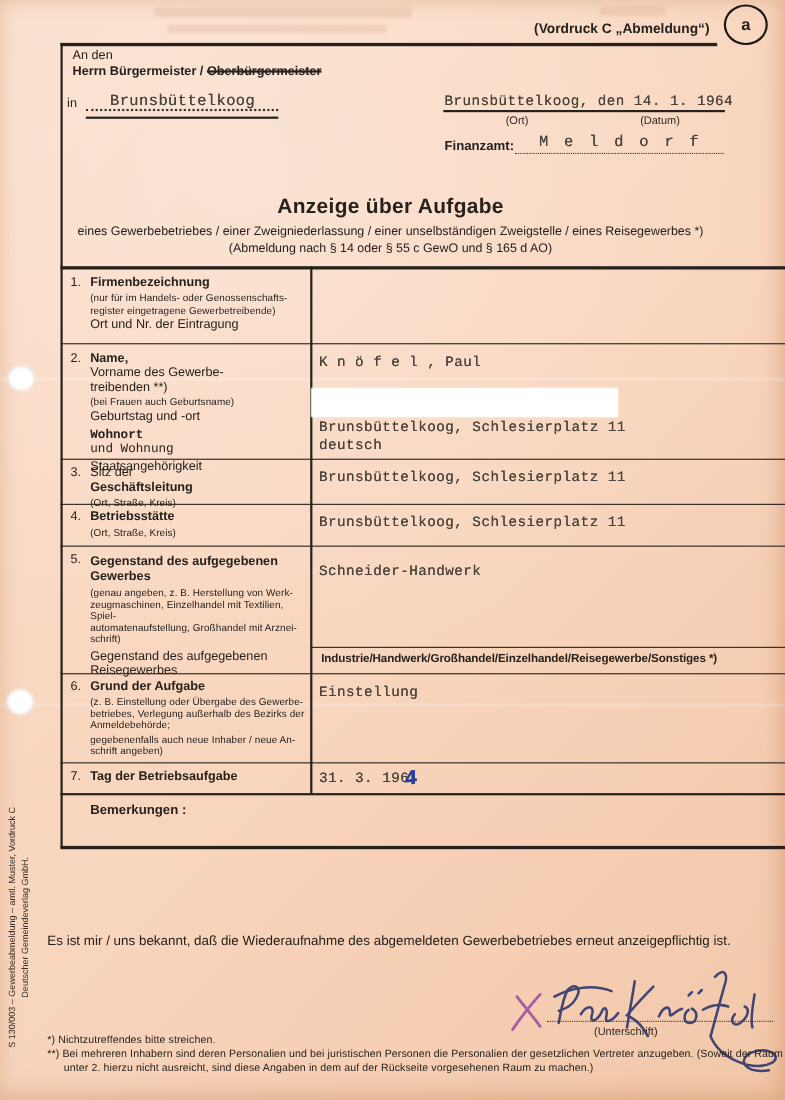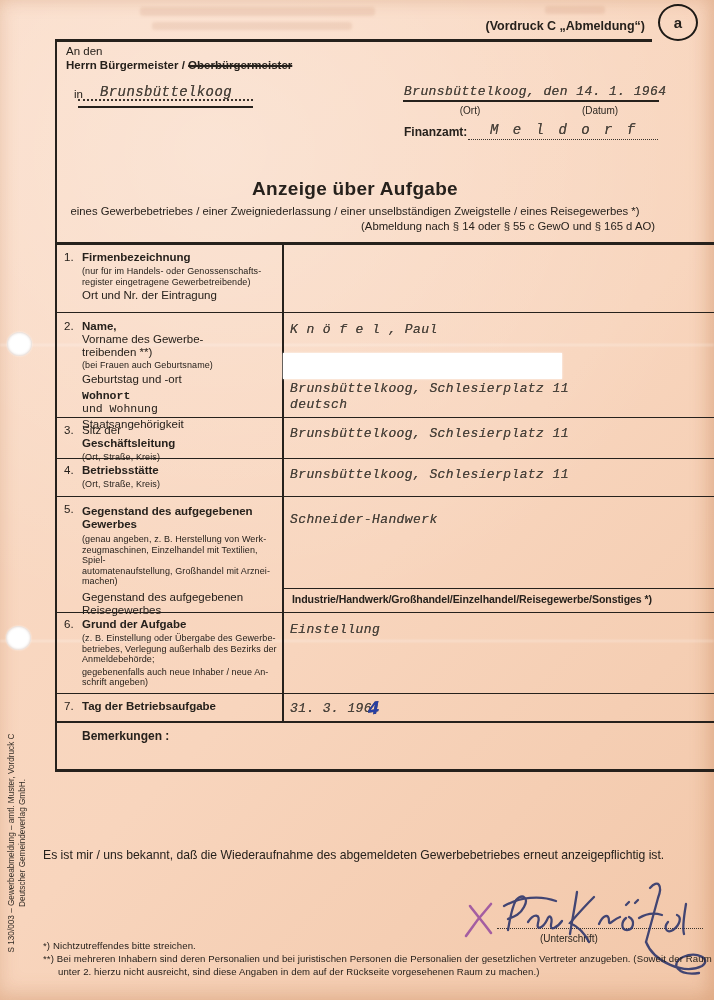--- a/index.html
+++ b/index.html
@@ -14,21 +14,21 @@
   .abs{position:absolute;}
   .hline{position:absolute;background:#26211c;height:1px;}
   .vline{position:absolute;background:#26211c;width:1.5px;}
   .heavy{height:3px;}
   .med{height:2px;}
   .lbl{font-size:11.5px;line-height:13px;}
   .bold{font-weight:bold;}
   .small{font-size:9px;line-height:10.5px;letter-spacing:.1px;}
   .struck{text-decoration:line-through;text-decoration-thickness:1.5px;text-align:center;}
   .type{font-family:"Liberation Mono","DejaVu Sans Mono",monospace;color:#4a433b;
-        font-size:13px;letter-spacing:.4px;text-shadow:0 0 .5px #5a5048;white-space:nowrap;font-style:italic;}
+        font-size:13px;letter-spacing:.4px;text-shadow:0 0 .5px #5a5048;white-space:nowrap;}
   .dotted{position:absolute;border-bottom:2px dotted #3a332c;height:0;}
   .caption{font-size:10px;color:#2b2620;}
   .hole{position:absolute;width:25px;height:24px;background:#fff;border-radius:50%;
         box-shadow:0 0 3px rgba(120,60,30,.35) inset, 0 0 2px rgba(255,255,255,.8);}
   .crease{position:absolute;left:0;width:714px;height:2px;background:rgba(255,255,255,.3);filter:blur(1px);}
   .smudge{position:absolute;background:rgba(185,110,75,.14);filter:blur(1.5px);border-radius:3px;}
   .num{position:absolute;left:64px;font-size:11.5px;}
   .labelblock{position:absolute;left:82px;width:196px;}
   .labelblock span{display:block;}
   .hand4{display:inline-block;font-family:"DejaVu Sans",sans-serif;color:#2940a2;
@@ -57,36 +57,36 @@
   <div class="hole" style="left:6px;top:626px;"></div>
 
   <div class="badge"><span>a</span></div>
   <div class="abs bold" style="left:400px;top:19px;width:245px;text-align:right;font-size:12.5px;">(Vordruck C „Abmeldung“)</div>
 
   <div class="hline heavy" style="left:55px;top:39px;width:597px;"></div>
   <div class="vline" style="left:55px;top:39px;height:732px;width:2px;"></div>
 
   <div class="abs lbl" style="left:66px;top:45px;">An den</div>
   <div class="abs lbl bold" style="left:66px;top:59px;"><span>Herrn Bürgermeister / </span><span class="struck">Oberbürgermeister</span></div>
-  <div class="abs lbl" style="left:62px;top:88px;padding-left:12px;">in</div>
+  <div class="abs lbl" style="left:49px;top:88px;padding-left:12px;">in</div>
   <div class="abs type" style="left:100px;top:84px;font-size:14px;">Brunsbüttelkoog</div>
   <div class="dotted" style="left:78px;top:99px;width:175px;"></div>
   <div class="hline med" style="left:78px;top:106px;width:175px;"></div>
 
   <div class="abs type" style="left:404px;top:84px;font-size:13px;">Brunsbüttelkoog, den 14. 1. 1964</div>
   <div class="hline" style="left:403px;top:100px;width:256px;height:1.5px;"></div>
   <div class="abs caption" style="left:430px;top:105px;width:80px;text-align:center;">(Ort)</div>
   <div class="abs caption" style="left:560px;top:105px;width:80px;text-align:center;">(Datum)</div>
   <div class="abs lbl bold" style="left:404px;top:126px;font-size:12px;">Finanzamt:</div>
   <div class="abs type" style="left:490px;top:122px;font-size:14px;letter-spacing:3px;">M e l d o r f</div>
   <div class="dotted" style="left:468px;top:139px;width:190px;border-bottom-width:1.5px;"></div>
 
   <div class="abs center" style="left:45px;top:205px;width:620px;font-size:11.3px;">eines Gewerbebetriebes / einer Zweigniederlassung / einer unselbständigen Zweigstelle / eines Reisegewerbes *)</div>
   <div class="abs bold center" style="left:55px;top:178px;width:600px;font-size:19px;letter-spacing:.3px;">Anzeige über Aufgabe</div>
-  <div class="abs center" style="left:55px;top:220px;width:600px;font-size:11.3px;text-align:right;">(Abmeldung nach § 14 oder § 55 c GewO und § 165 d AO)</div>
+  <div class="abs center" style="left:55px;top:220px;width:600px;font-size:11.3px;">(Abmeldung nach § 14 oder § 55 c GewO und § 165 d AO)</div>
 
   <div class="hline heavy" style="left:55px;top:242px;width:659px;"></div>
   <div class="hline" style="left:55px;top:312px;width:659px;"></div>
   <div class="hline" style="left:55px;top:417px;width:659px;"></div>
   <div class="hline" style="left:55px;top:458px;width:659px;"></div>
   <div class="hline" style="left:55px;top:496px;width:659px;"></div>
   <div class="hline" style="left:282px;top:588px;width:432px;"></div>
   <div class="hline" style="left:55px;top:612px;width:659px;"></div>
   <div class="hline" style="left:55px;top:693px;width:659px;"></div>
   <div class="hline med" style="left:55px;top:721px;width:659px;"></div>
@@ -138,21 +138,21 @@
   </div>
   <div class="abs type" style="left:290px;top:467px;">Brunsbüttelkoog, Schlesierplatz 11</div>
 
   <div class="num" style="top:503px;">5.</div>
   <div class="labelblock" style="top:505px;">
     <span class="lbl bold">Gegenstand des aufgegebenen</span>
     <span class="lbl bold">Gewerbes</span>
     <span class="small" style="margin-top:3px;">(genau angeben, z. B. Herstellung von Werk-</span>
     <span class="small">zeugmaschinen, Einzelhandel mit Textilien, Spiel-</span>
     <span class="small">automatenaufstellung, Großhandel mit Arznei-</span>
-    <span class="small">machen)</span>
+    <span class="small">schrift)</span>
     <span class="lbl" style="margin-top:4px;">Gegenstand des aufgegebenen</span>
     <span class="lbl">Reisegewerbes</span>
   </div>
   <div class="abs type" style="left:290px;top:512px;">Schneider-Handwerk</div>
   <div class="abs" style="left:292px;top:593px;font-size:10.6px;font-weight:bold;letter-spacing:-.1px;">Industrie/Handwerk/Großhandel/Einzelhandel/Reisegewerbe/Sonstiges *)</div>
 
   <div class="num" style="top:618px;">6.</div>
   <div class="labelblock" style="top:618px;">
     <span class="lbl bold">Grund der Aufgabe</span>
     <span class="small" style="margin-top:2px;">(z. B. Einstellung oder Übergabe des Gewerbe-</span>

